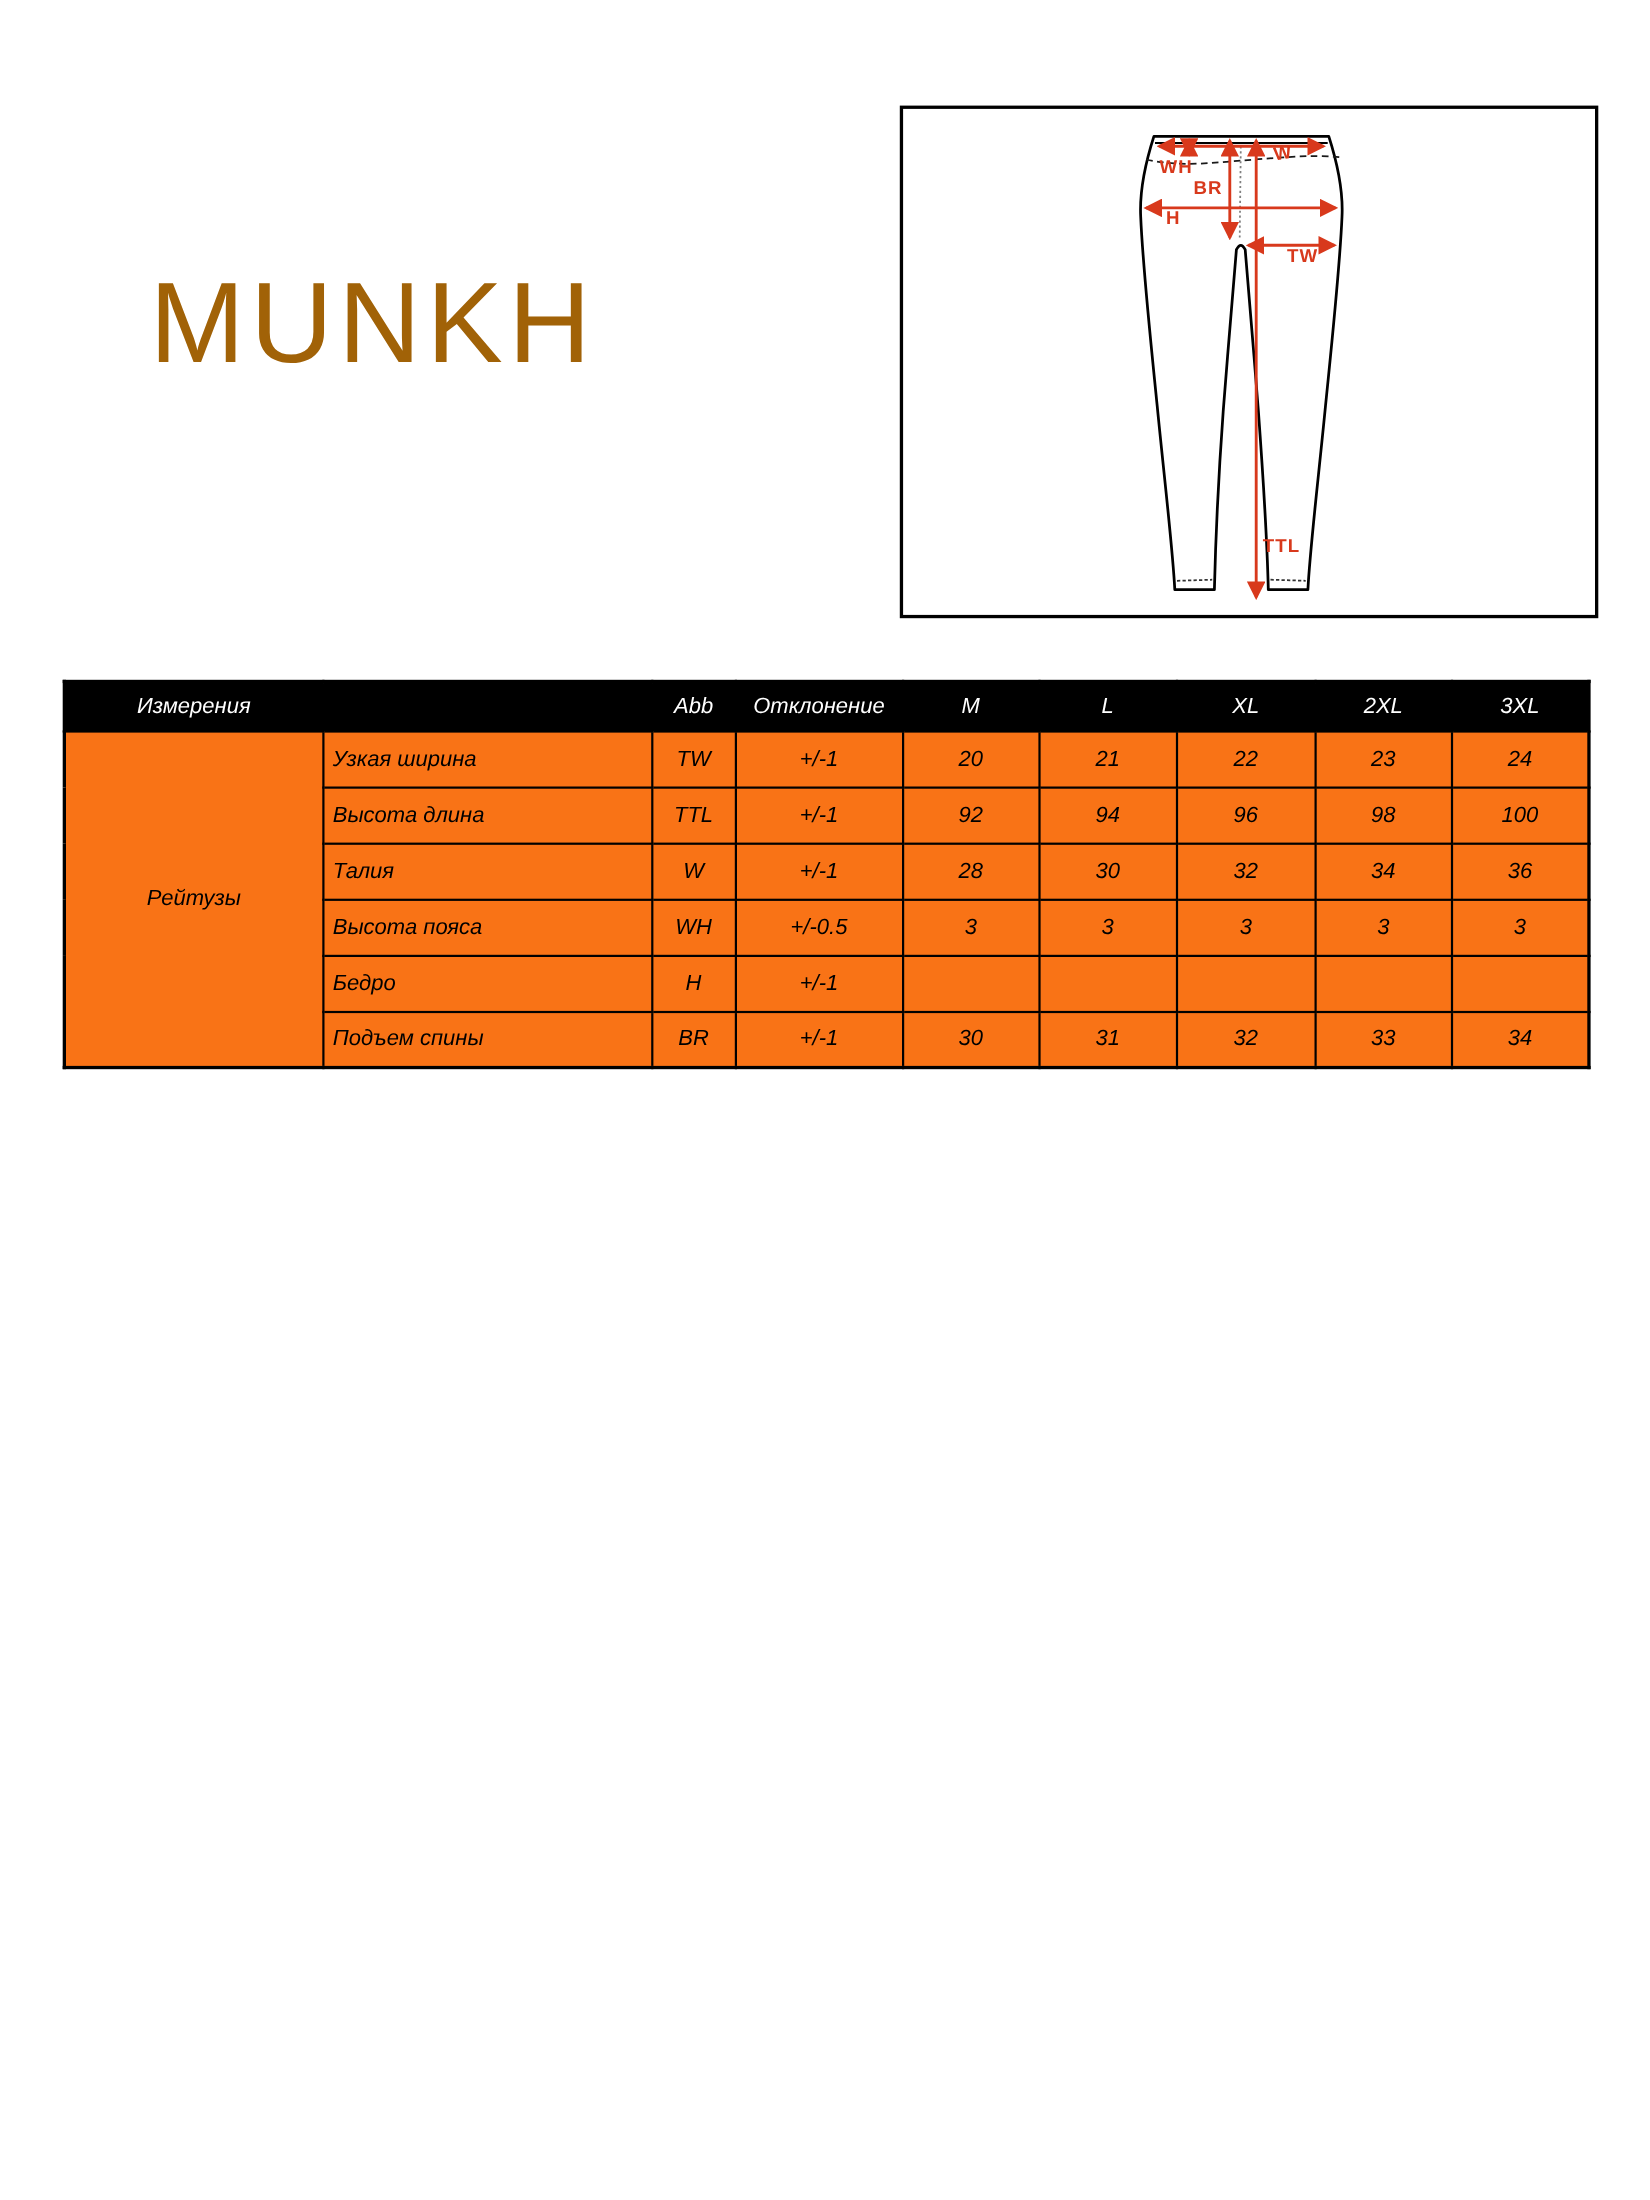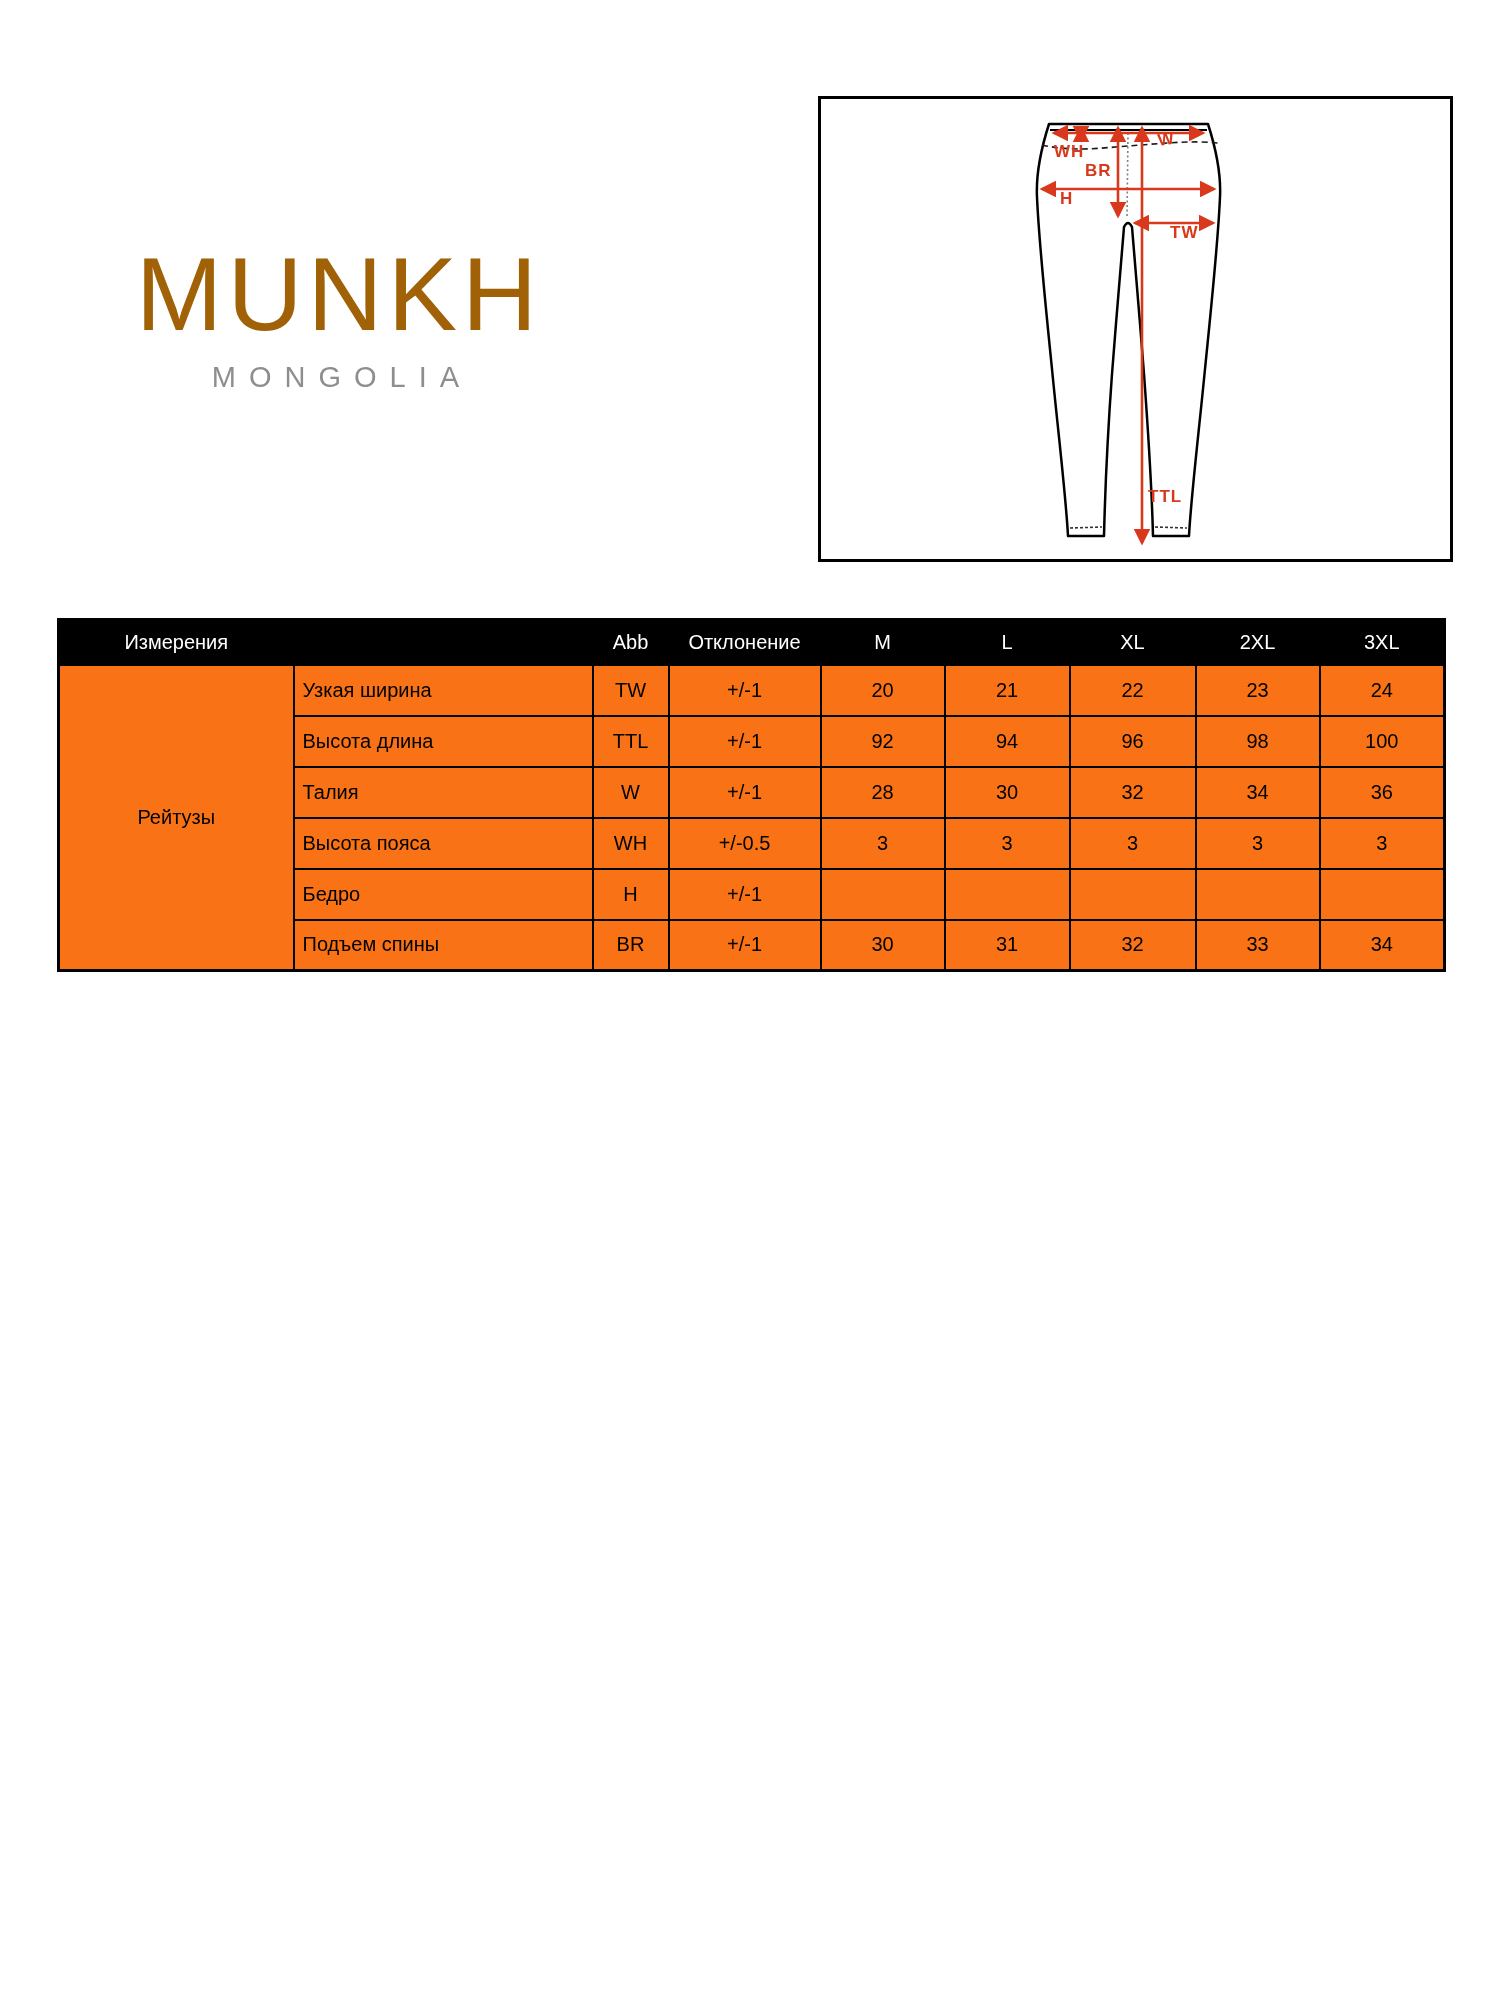--- a/index.html
+++ b/index.html
@@ -32,39 +32,39 @@
   .diag-label {
     font-family:"Liberation Sans", sans-serif;
     font-size:17px; font-weight:bold; letter-spacing:1px; fill:#d8391c;
   }
 
   
   .size-table {
     position:absolute; left:57px; top:618px;
     border-collapse:collapse; table-layout:fixed; width:1386px;
     font-size:20px;
+    font-style:italic;
   }
   .size-table th {
     background:#000; color:#fff; font-weight:400;
     height:45px; border:2px solid #000; text-align:center;
   }
   .size-table td {
     border:2px solid #000; height:51px; text-align:center;
     background:#f97316; vertical-align:middle;
   }
   .size-table { border:3px solid #000; }
   td.name-cell { text-align:left; padding-left:8px; }
   td.group-cell { }
 </style>
 </head>
 <body>
 
 <div class="brand">
   <div class="brand-name">MUNKH</div>
-  <div class="brand-subtitle">MONGOLIA</div>
 </div>
 
 <div class="diagram-box">
   <svg viewBox="0 0 629 460">
     <defs>
       <marker id="ah" viewBox="0 0 10 10" refX="8.5" refY="5" markerWidth="6.5" markerHeight="6.5" orient="auto-start-reverse">
         <path d="M0,0 L10,5 L0,10 z" fill="#d8391c"></path>
       </marker>
     </defs>
 

